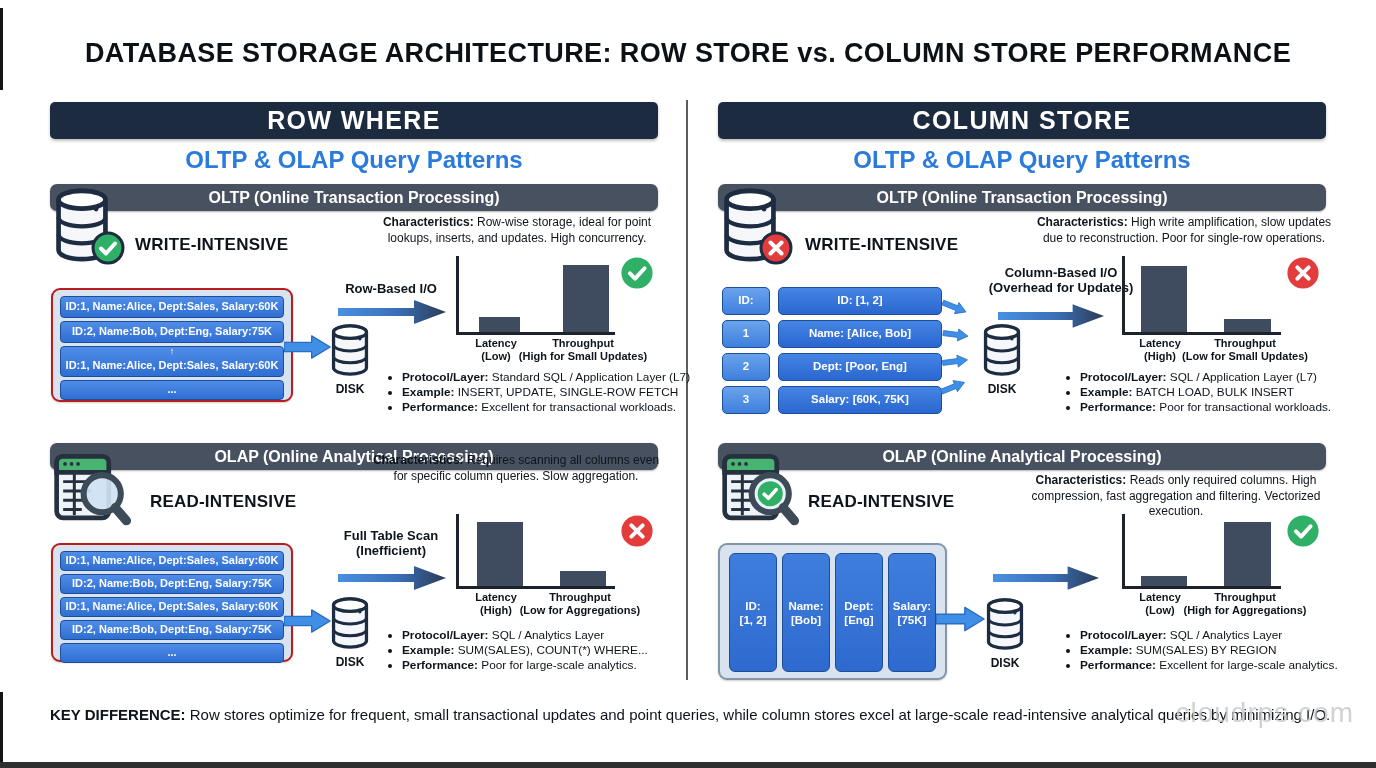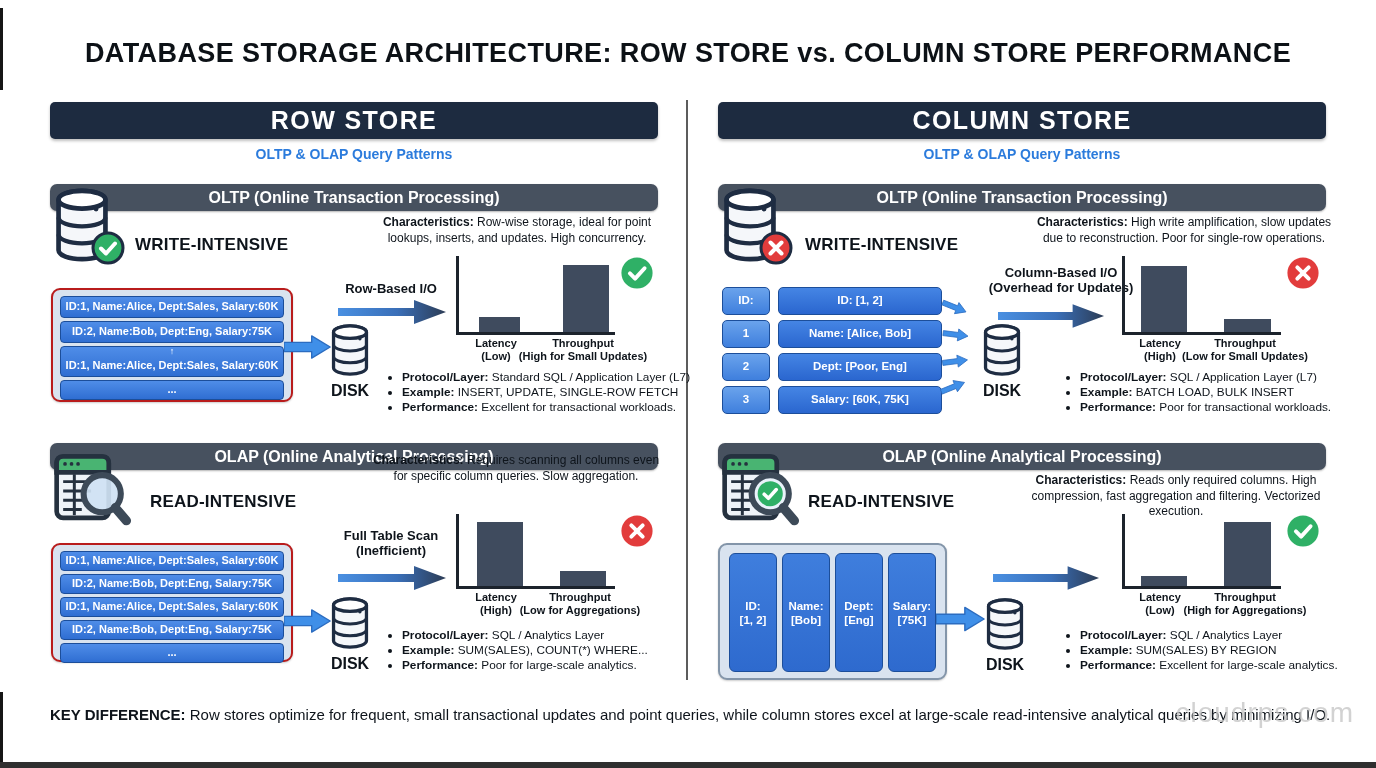--- a/index.html
+++ b/index.html
@@ -6,37 +6,37 @@
   .stage{position:relative;width:1376px;height:768px;background:#fff;overflow:hidden;
          font-family:"Liberation Sans",sans-serif;color:#0e141b;}
   .abs{position:absolute;}
   .b{font-weight:800;}
   .title{position:absolute;top:38px;left:0;width:100%;text-align:center;font-size:27px;
          font-weight:800;color:#0c1116;letter-spacing:.4px;}
   .panel{position:absolute;top:100px;width:608px;height:585px;}
   .phead{position:absolute;left:0;top:2px;width:100%;height:37px;background:#1d2b40;border-radius:5px;
          color:#fff;font-size:25px;font-weight:800;letter-spacing:1.4px;text-align:center;line-height:37px;
          box-shadow:0 2px 3px rgba(0,0,0,.25);box-sizing:border-box;}
-  .psub{position:absolute;left:0;top:46px;width:100%;text-align:center;color:#2b7bdc;font-size:14px;font-weight:800;}
+  .psub{position:absolute;left:0;top:46px;width:100%;text-align:center;color:#2b7bdc;font-size:24px;font-weight:800;}
   .secbar{position:absolute;left:0;width:100%;height:27px;background:#47515f;border-radius:7px;color:#fff;
           font-size:16px;font-weight:800;text-align:center;line-height:27px;box-shadow:0 1px 2px rgba(0,0,0,.3);}
   .workload{position:absolute;font-size:17px;font-weight:800;color:#0e141b;letter-spacing:.2px;}
   .chars{position:absolute;text-align:center;font-size:12px;line-height:15.5px;color:#0e141b;}
   .rbc{position:absolute;background:#d9e3ef;border:2px solid #b91c1c;border-radius:9px;padding:6px 7px;
        box-sizing:border-box;box-shadow:0 1px 2px rgba(0,0,0,.2);}
   .rrow{height:20px;margin-bottom:3px;background:linear-gradient(180deg,#4f8de8,#2f6ed2);border:1px solid #1c4e9a;
         border-radius:4px;color:#fff;font-size:11px;font-weight:700;text-align:center;line-height:18px;
         white-space:nowrap;overflow:hidden;}
   .rrow.short{height:18px;line-height:16px;}
   .rrow.tall{height:29px;line-height:normal;}
   .insmark{height:9px;line-height:9px;font-size:9px;text-align:center;color:#fff;}
   .talltxt{line-height:18px;}
   .iolabel{position:absolute;text-align:center;font-size:13px;font-weight:800;line-height:15px;color:#0e141b;}
   .disk{position:absolute;width:46px;text-align:center;}
-  .disk-label{font-size:16px;font-weight:800;margin-top:1px;color:#0e141b;text-align:center;}
+  .disk-label{font-size:12px;font-weight:800;margin-top:1px;color:#0e141b;text-align:center;}
   .chart{position:absolute;}
   .plot{position:relative;width:156px;border-left:3px solid #1c232c;border-bottom:3px solid #1c232c;}
   .bar{position:absolute;bottom:0;background:#3f4b5e;}
   .clabels{position:relative;height:30px;}
   .clabel{position:absolute;top:2px;text-align:center;font-size:11px;font-weight:800;line-height:12.5px;}
   .bullets{position:absolute;margin:0;padding-left:14px;font-size:11.8px;line-height:15.2px;color:#0e141b;}
   .bullets li{white-space:nowrap;}
   .cell{position:absolute;height:28px;border:1.5px solid #1c4e9a;border-radius:5px;color:#fff;font-weight:700;
         font-size:11.5px;text-align:center;line-height:25px;box-sizing:border-box;}
   .cell.idx{left:4px;width:48px;background:linear-gradient(180deg,#6aa3ec,#3f7fdd);}
@@ -120,21 +120,21 @@
 <div class="stage">
 
   <div class="edge" style="left:0;top:8px;width:3px;height:82px"></div>
   <div class="edge" style="left:0;top:692px;width:3px;height:70px"></div>
   <div class="edge" style="left:0;top:762px;width:1376px;height:6px;background:#2f2f2f"></div>
 
   <div class="title">DATABASE STORAGE ARCHITECTURE: ROW STORE vs. COLUMN STORE PERFORMANCE</div>
   <div class="divider"></div>
 
   <div class="panel" style="left:50px">
-    <div class="phead">ROW STORE</div>
+    <div class="phead">ROW WHERE</div>
     <div class="psub">OLTP &amp; OLAP Query Patterns</div>
 
     <div class="secbar" style="top:84px">OLTP (Online Transaction Processing)</div>
     <div class="abs" style="left:2px;top:86px">
       <svg width="60" height="78">
           <use href="#cyl"></use>
         </svg>
     </div>
     <div class="abs" style="left:40px;top:130px">
       <svg width="36" height="36">

